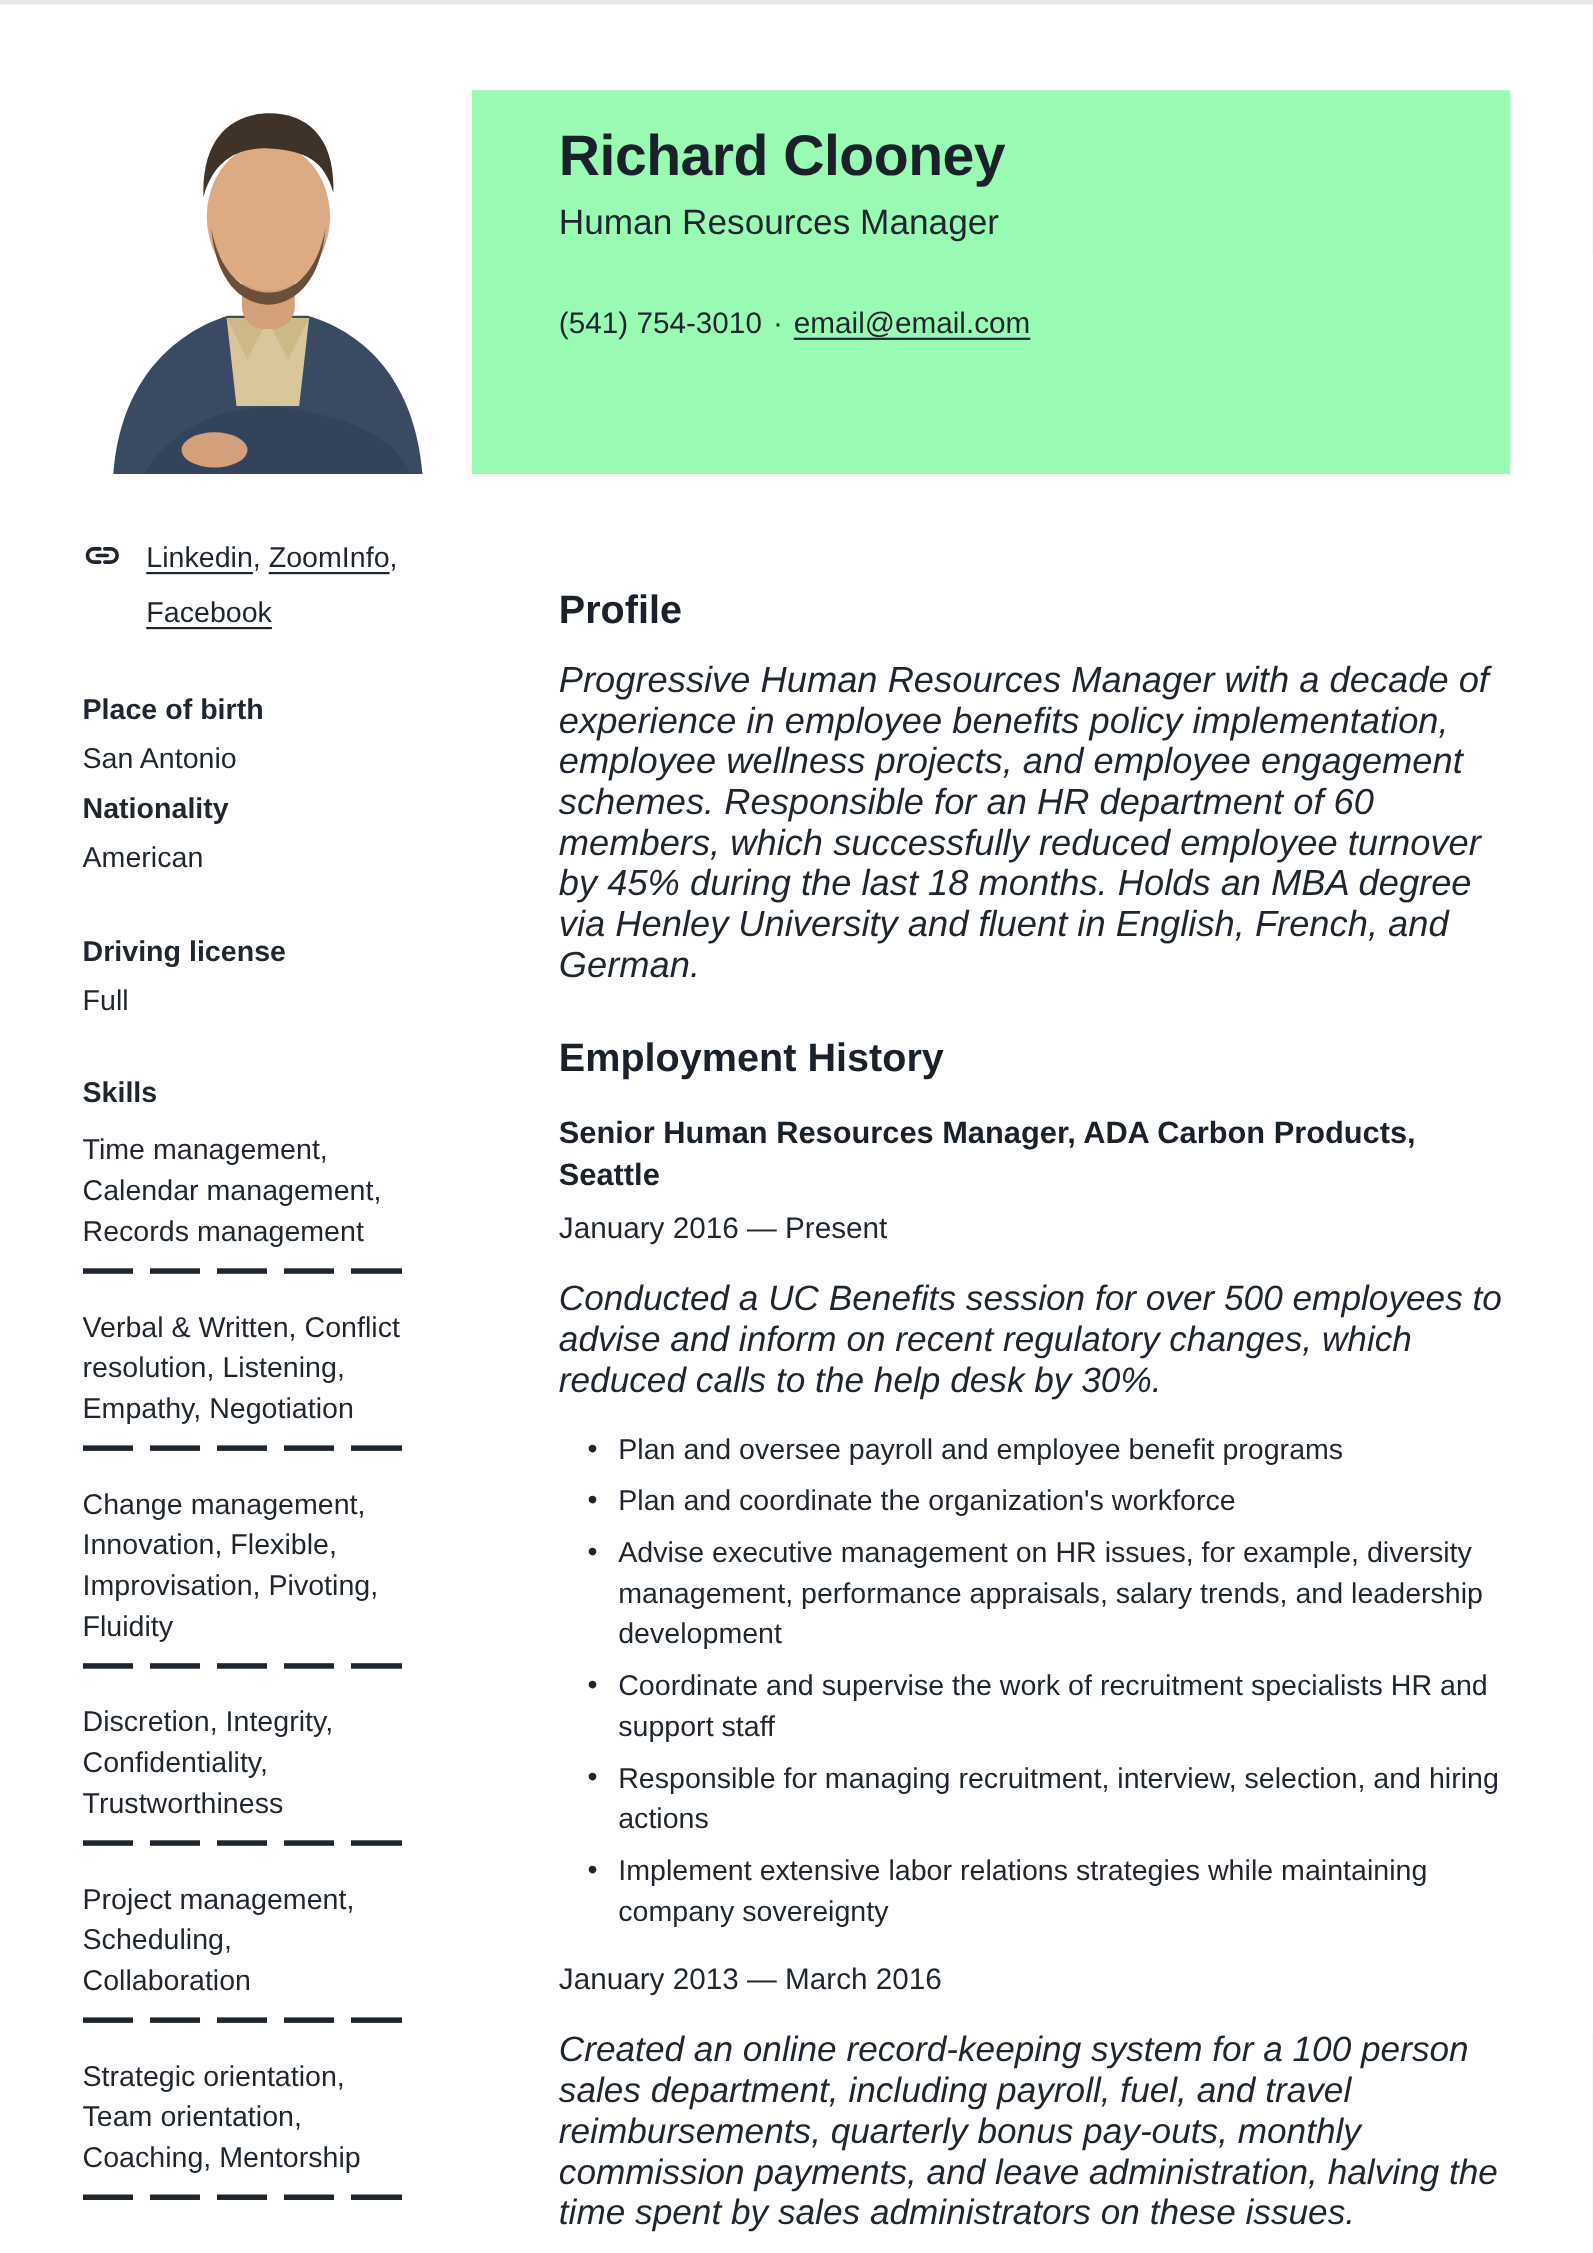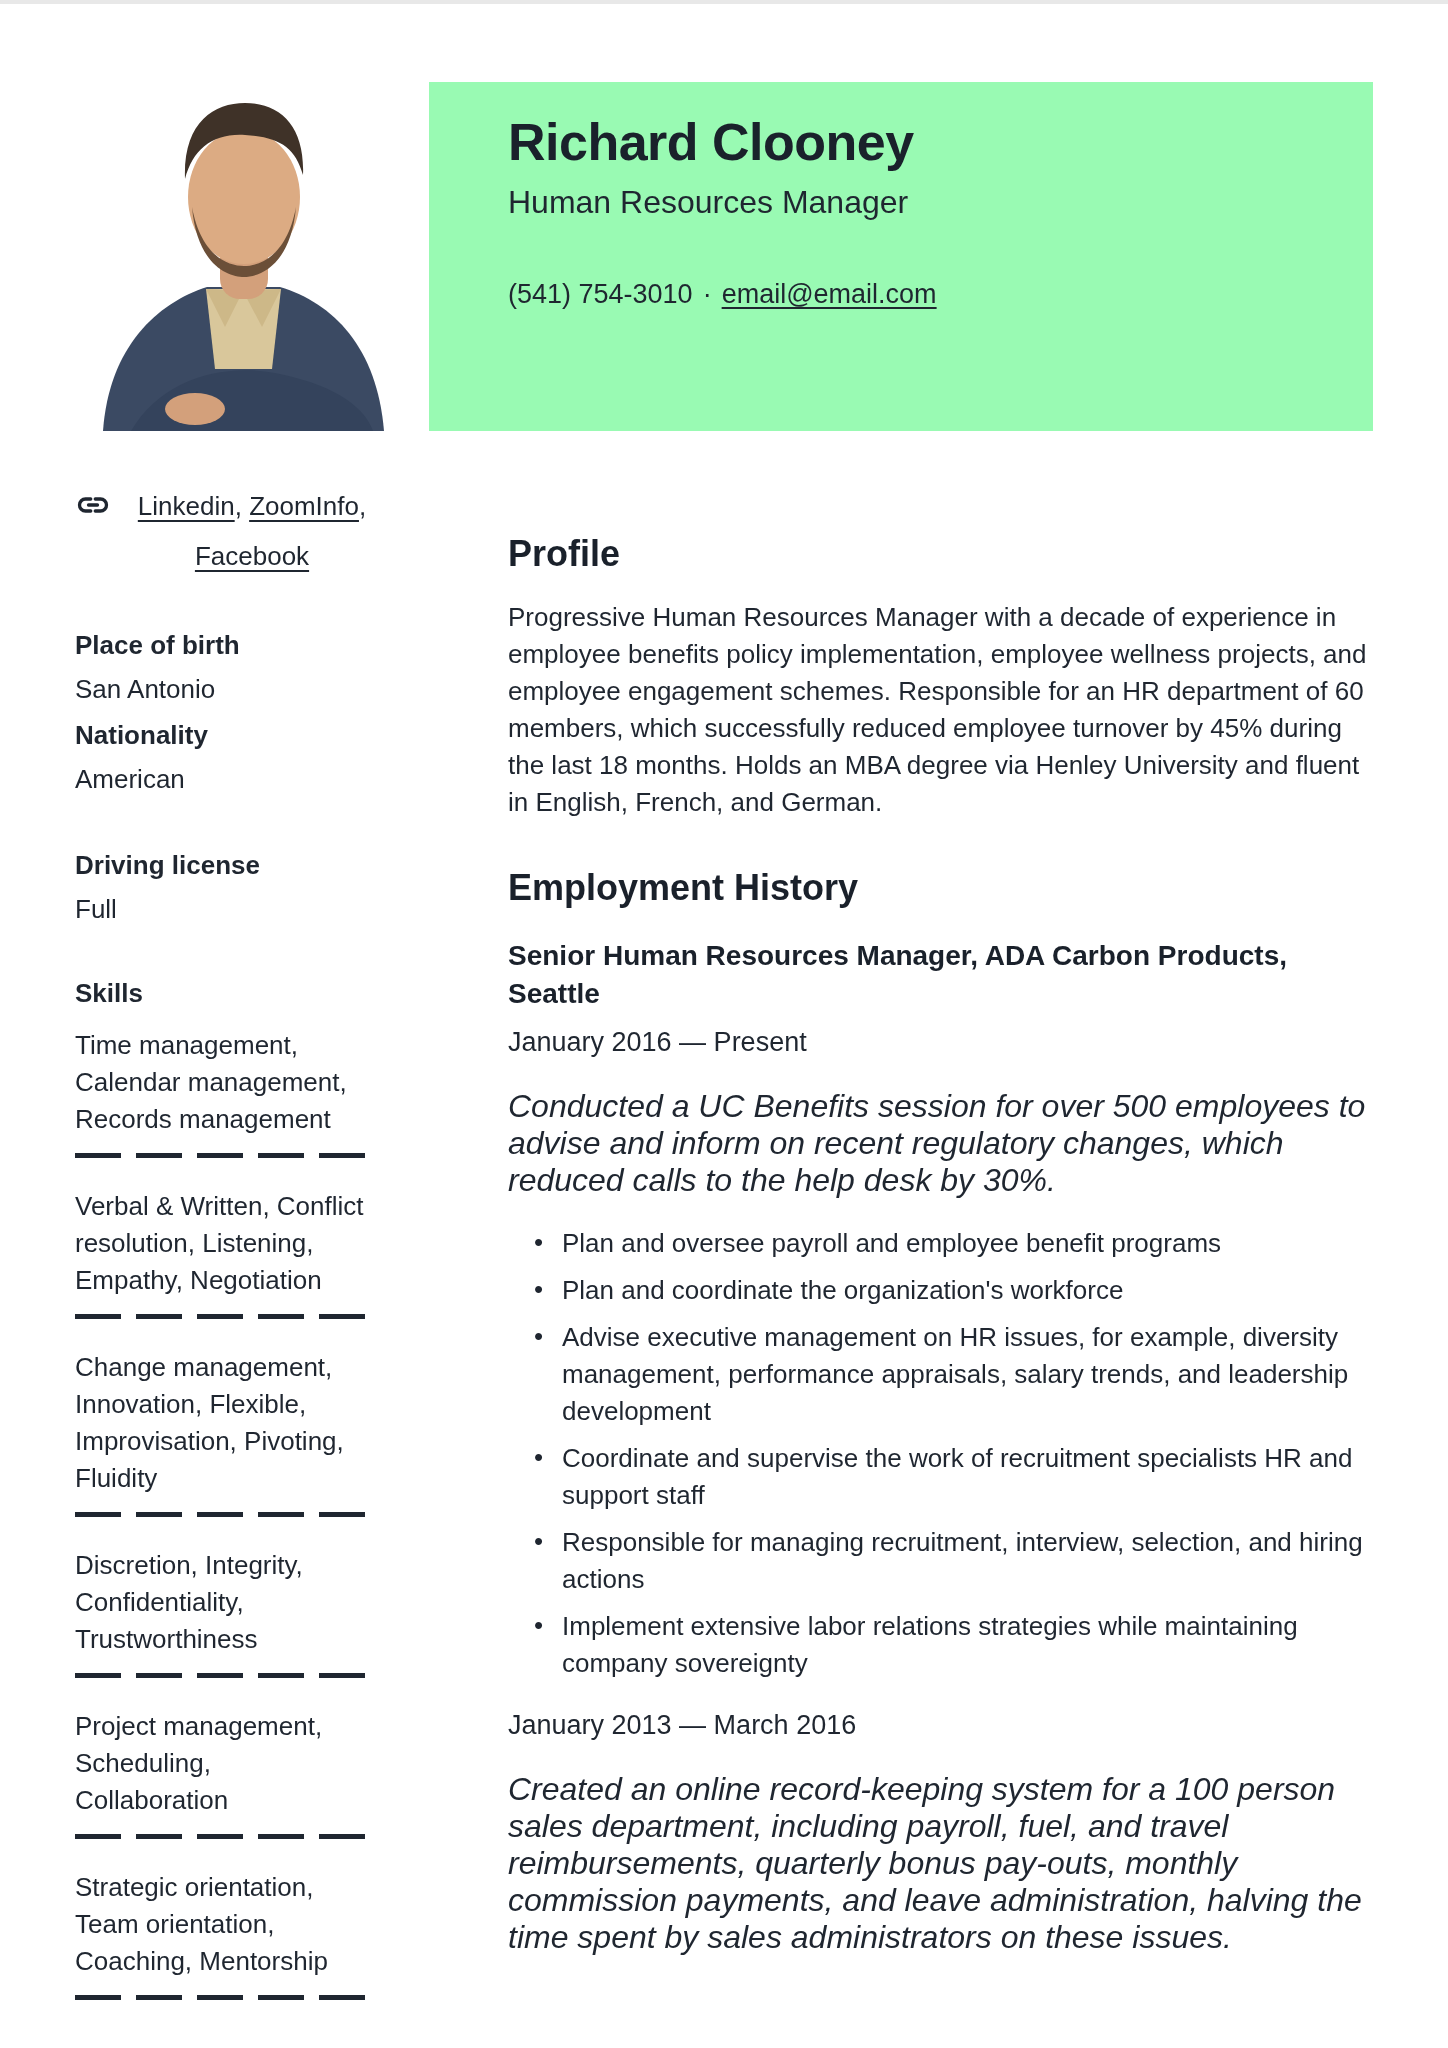--- a/index.html
+++ b/index.html
@@ -20,39 +20,39 @@
   .hero h1 { font-size:52px; font-weight:700; letter-spacing:-0.5px; color:#1a212b; }
   .hero .subtitle { font-size:32px; font-weight:400; margin-top:12px; color:#1f2630; }
   .hero .contact { margin-top:54px; font-size:27px; line-height:39px; }
   .contact-line2 .sep { padding:0 10px; }
   .contact a { color:#1f2630; text-decoration:underline; text-underline-offset:4px; }
   
   .cols { display:flex; margin-top:50px; }
   .sidebar { width:296px; flex:none; font-size:26px; line-height:36px; }
   .main { flex:1; margin-left:137px; padding-top:52px; }
   
-  .links-row { display:flex; align-items:flex-start; margin-bottom:46px;text-align:center; }
+  .links-row { display:flex; align-items:flex-start; margin-bottom:46px; }
   .links-row .icon { width:36px; height:36px; flex:none; margin-right:22px; margin-top:6px; }
   .links { line-height:50px; }
   .links a { color:#1f2630; text-decoration:underline; text-underline-offset:5px; }
   .field { margin-bottom:6px; }
   .field .label { font-weight:700; margin-bottom:8px; }
   .field .value { margin-bottom:10px; }
   .field.gap-before { margin-top:50px; }
   .skills-block { margin-top:48px; }
   .skills-block > .label { font-weight:700; margin-bottom:16px; }
   .skill-item { margin-bottom:30px; }
   .skill-text { line-height:37px; }
   .skill-bar {
     margin-top:15px; height:5px; width:293px;
     background:repeating-linear-gradient(90deg,#1f2630 0 46px, transparent 46px 61px);
   }
   
   h2.section { font-size:36px; font-weight:700; color:#1a212b; margin-bottom:24px; }
-  .profile-text { font-size:26px; line-height:37px; margin-bottom:46px; }
+  .profile-text { font-style:italic; font-size:33px; line-height:37px; margin-bottom:46px; }
   h2.section.employment { margin-top:0; margin-bottom:4px; }
   .job { margin-top:28px; }
   .job h3 { font-size:28px; font-weight:700; line-height:38px; color:#1a212b; }
   .job .dates { font-size:27px; margin-top:14px; }
   .job .summary { font-style:italic; font-size:32px; line-height:37px; margin-top:30px; }
   .job ul { margin-top:26px; list-style:none; padding-left:54px; }
   .job li { position:relative; font-size:26px; line-height:37px; margin-bottom:10px; }
   .job li::before { content:"\2022"; position:absolute; left:-28px; top:-1px; }
 </style>
 </head>

